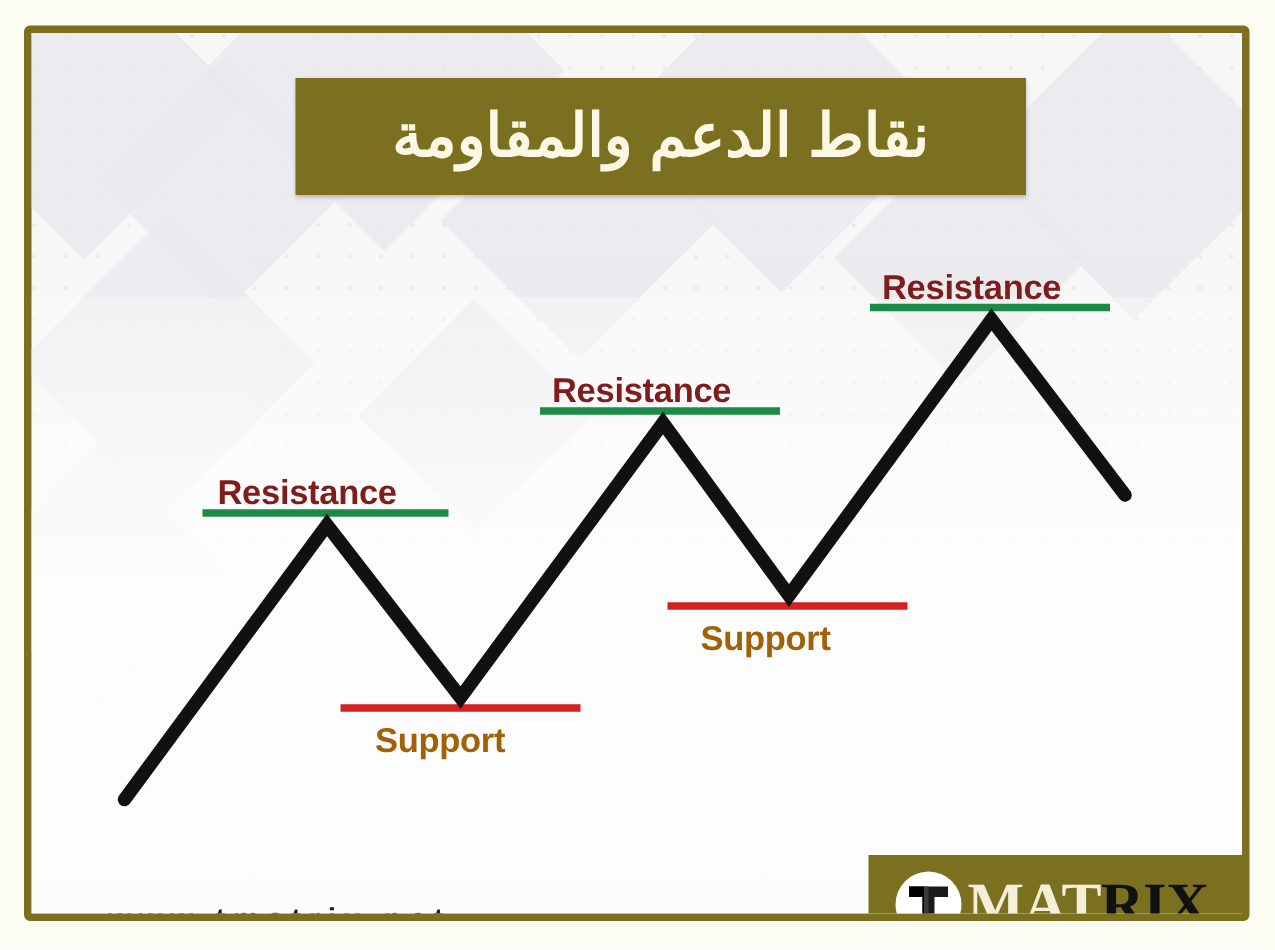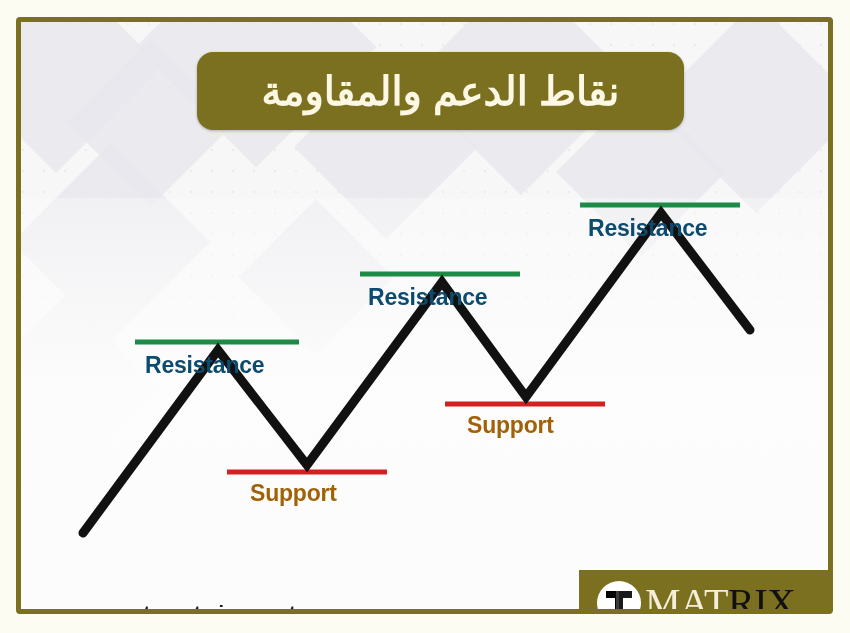--- a/index.html
+++ b/index.html
@@ -59,21 +59,21 @@
   }
 
   
   .title-pill {
     position: absolute;
     left: 176px;
     top: 30px;
     width: 487px;
     height: 78px;
     background: #7b6f20;
-    border-radius: 16px;
+    border-radius: 0;
     box-shadow: 0 1px 3px rgba(0,0,0,0.25);
     display: flex;
     align-items: center;
     justify-content: center;
     direction: rtl;
   }
   .title-text {
     color: #fdf8e4;
     font-size: 40px;
     font-weight: bold;
@@ -93,21 +93,21 @@
   }
 
   
   .level-label {
     position: absolute;
     font-size: 23px;
     font-weight: bold;
     white-space: nowrap;
     letter-spacing: -0.2px;
   }
-  .level-label.resistance { color: #0c4a6e; margin-top: 37px; }
+  .level-label.resistance { color: #7f1d1d; }
   .level-label.support    { color: #a16207; }
 
   
   .site-url {
     position: absolute;
     left: 51px;
     top: 580px;
     font-size: 20px;
     font-weight: bold;
     color: #1a1a1a;
@@ -141,21 +141,21 @@
     position: absolute;
     left: 50%;
     top: 50%;
     transform: translate(-50%, -50%);
     width: 30px;
     height: 30px;
   }
   .brand-word {
     font-family: "Liberation Serif", serif;
     font-size: 40px;
-    font-weight: normal;
+    font-weight: bold;
     line-height: 1;
     letter-spacing: -0.5px;
     white-space: nowrap;
   }
   .brand-word .part-a { color: #f4efd8; }
   .brand-word .part-b { color: #111111; }
 </style>
 </head>
 <body>
 

